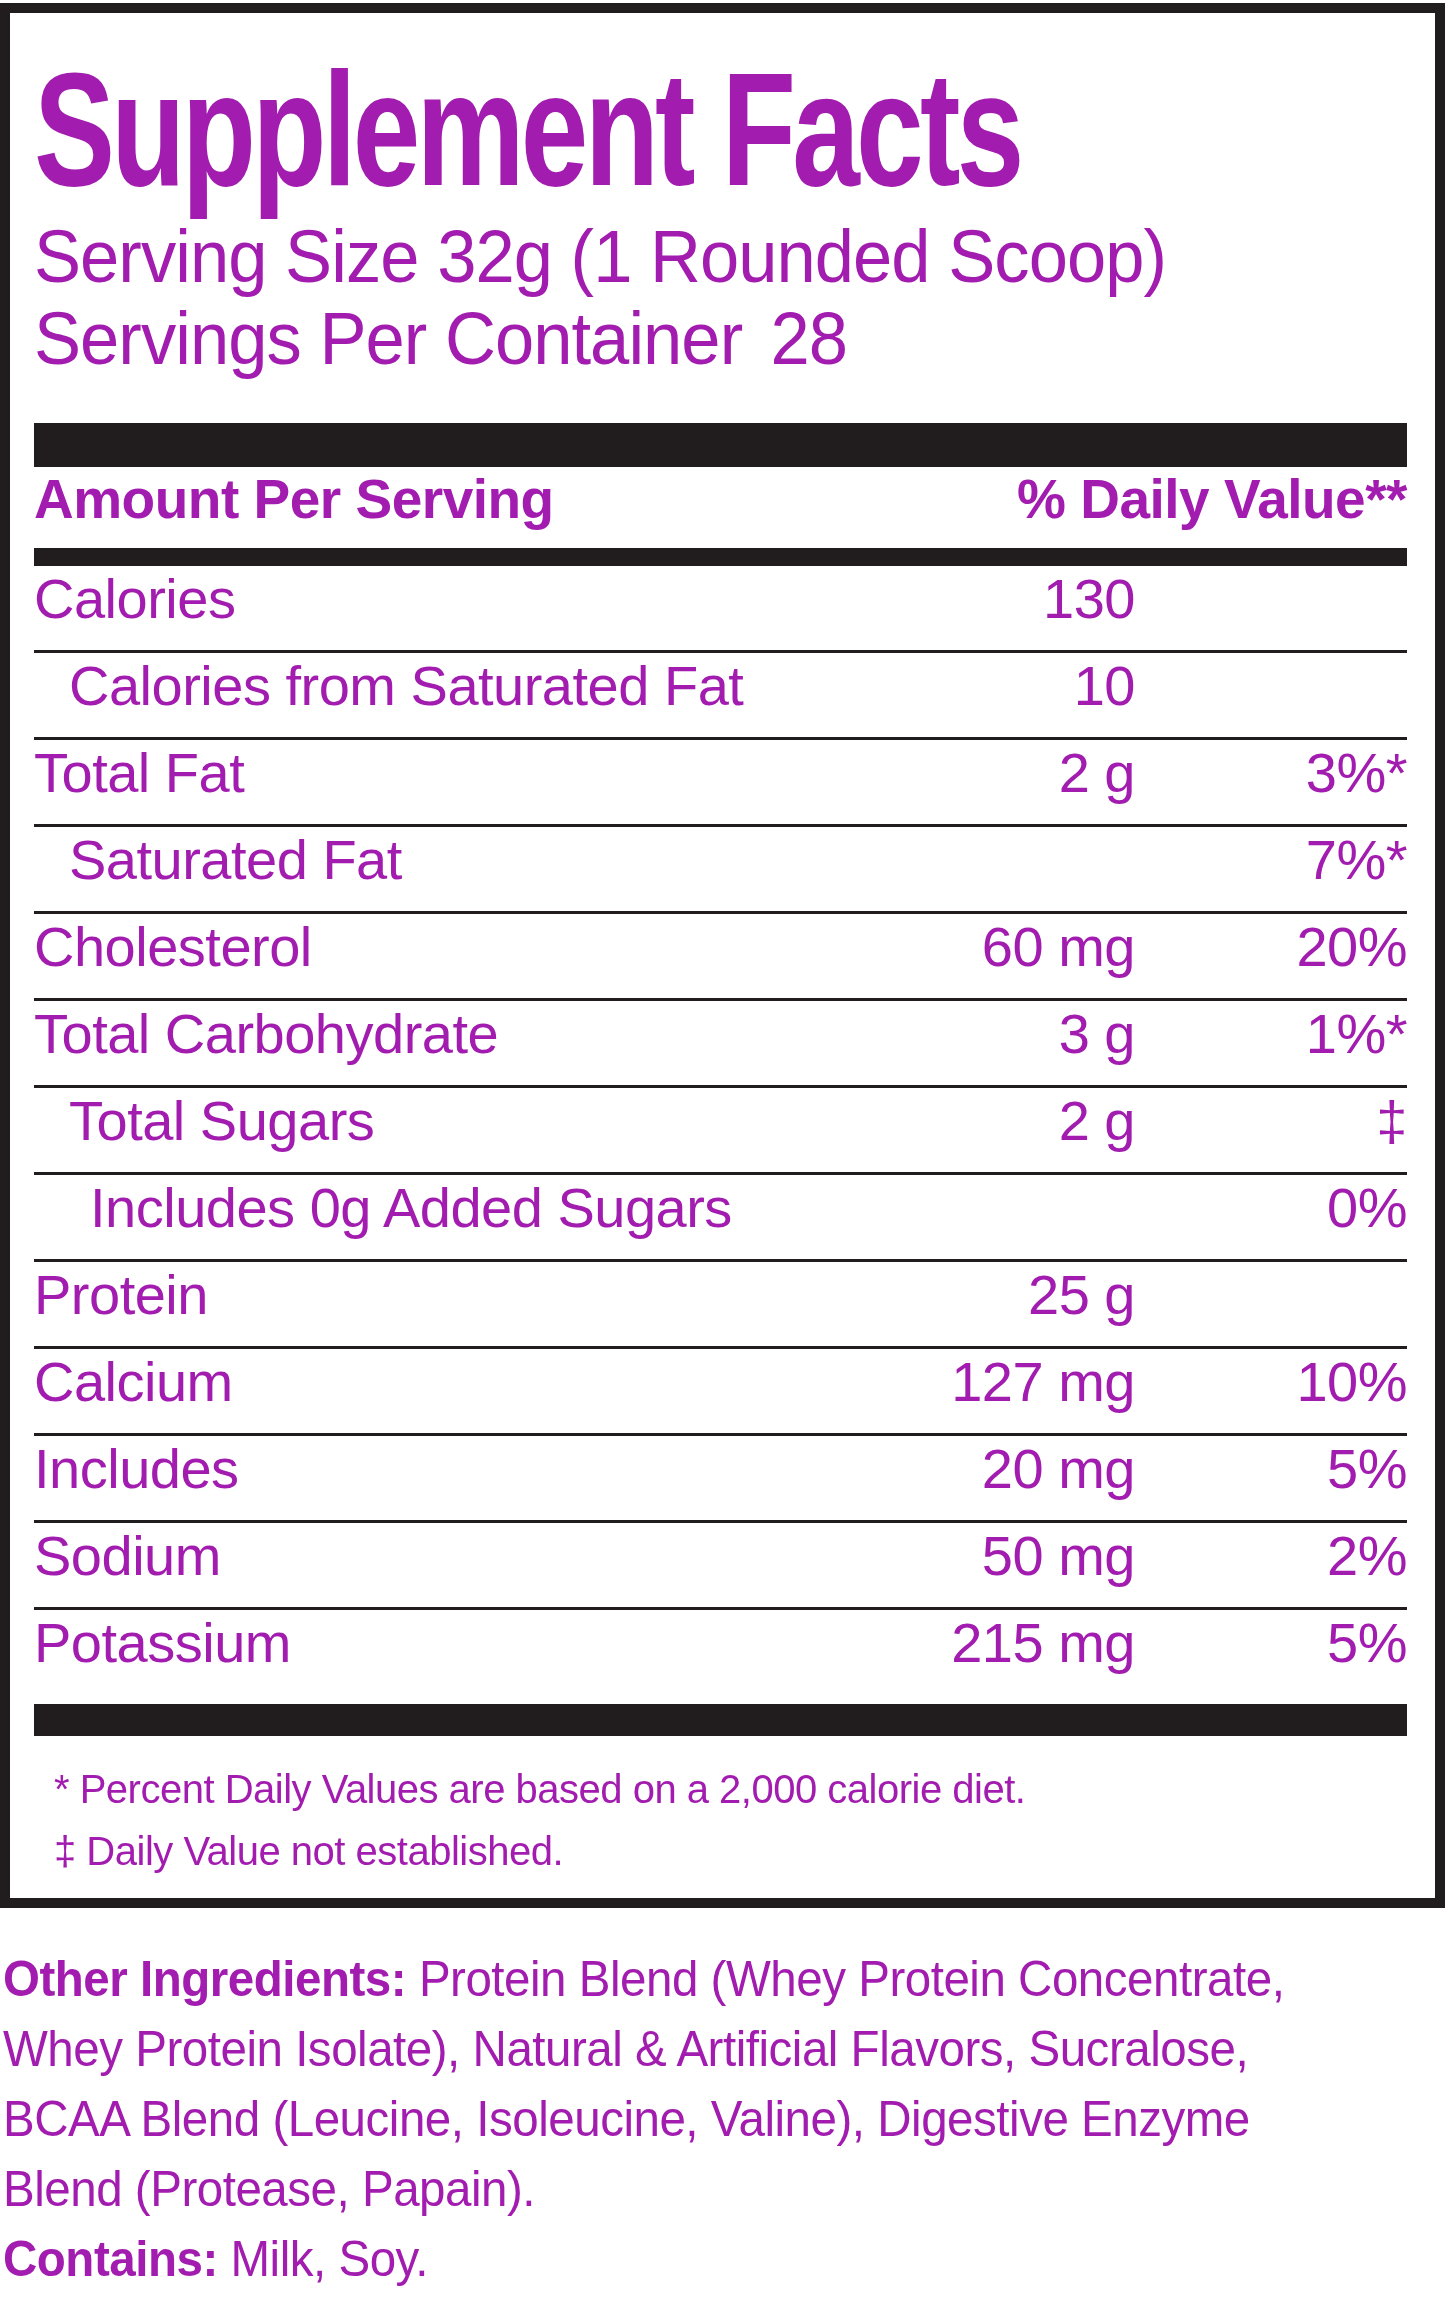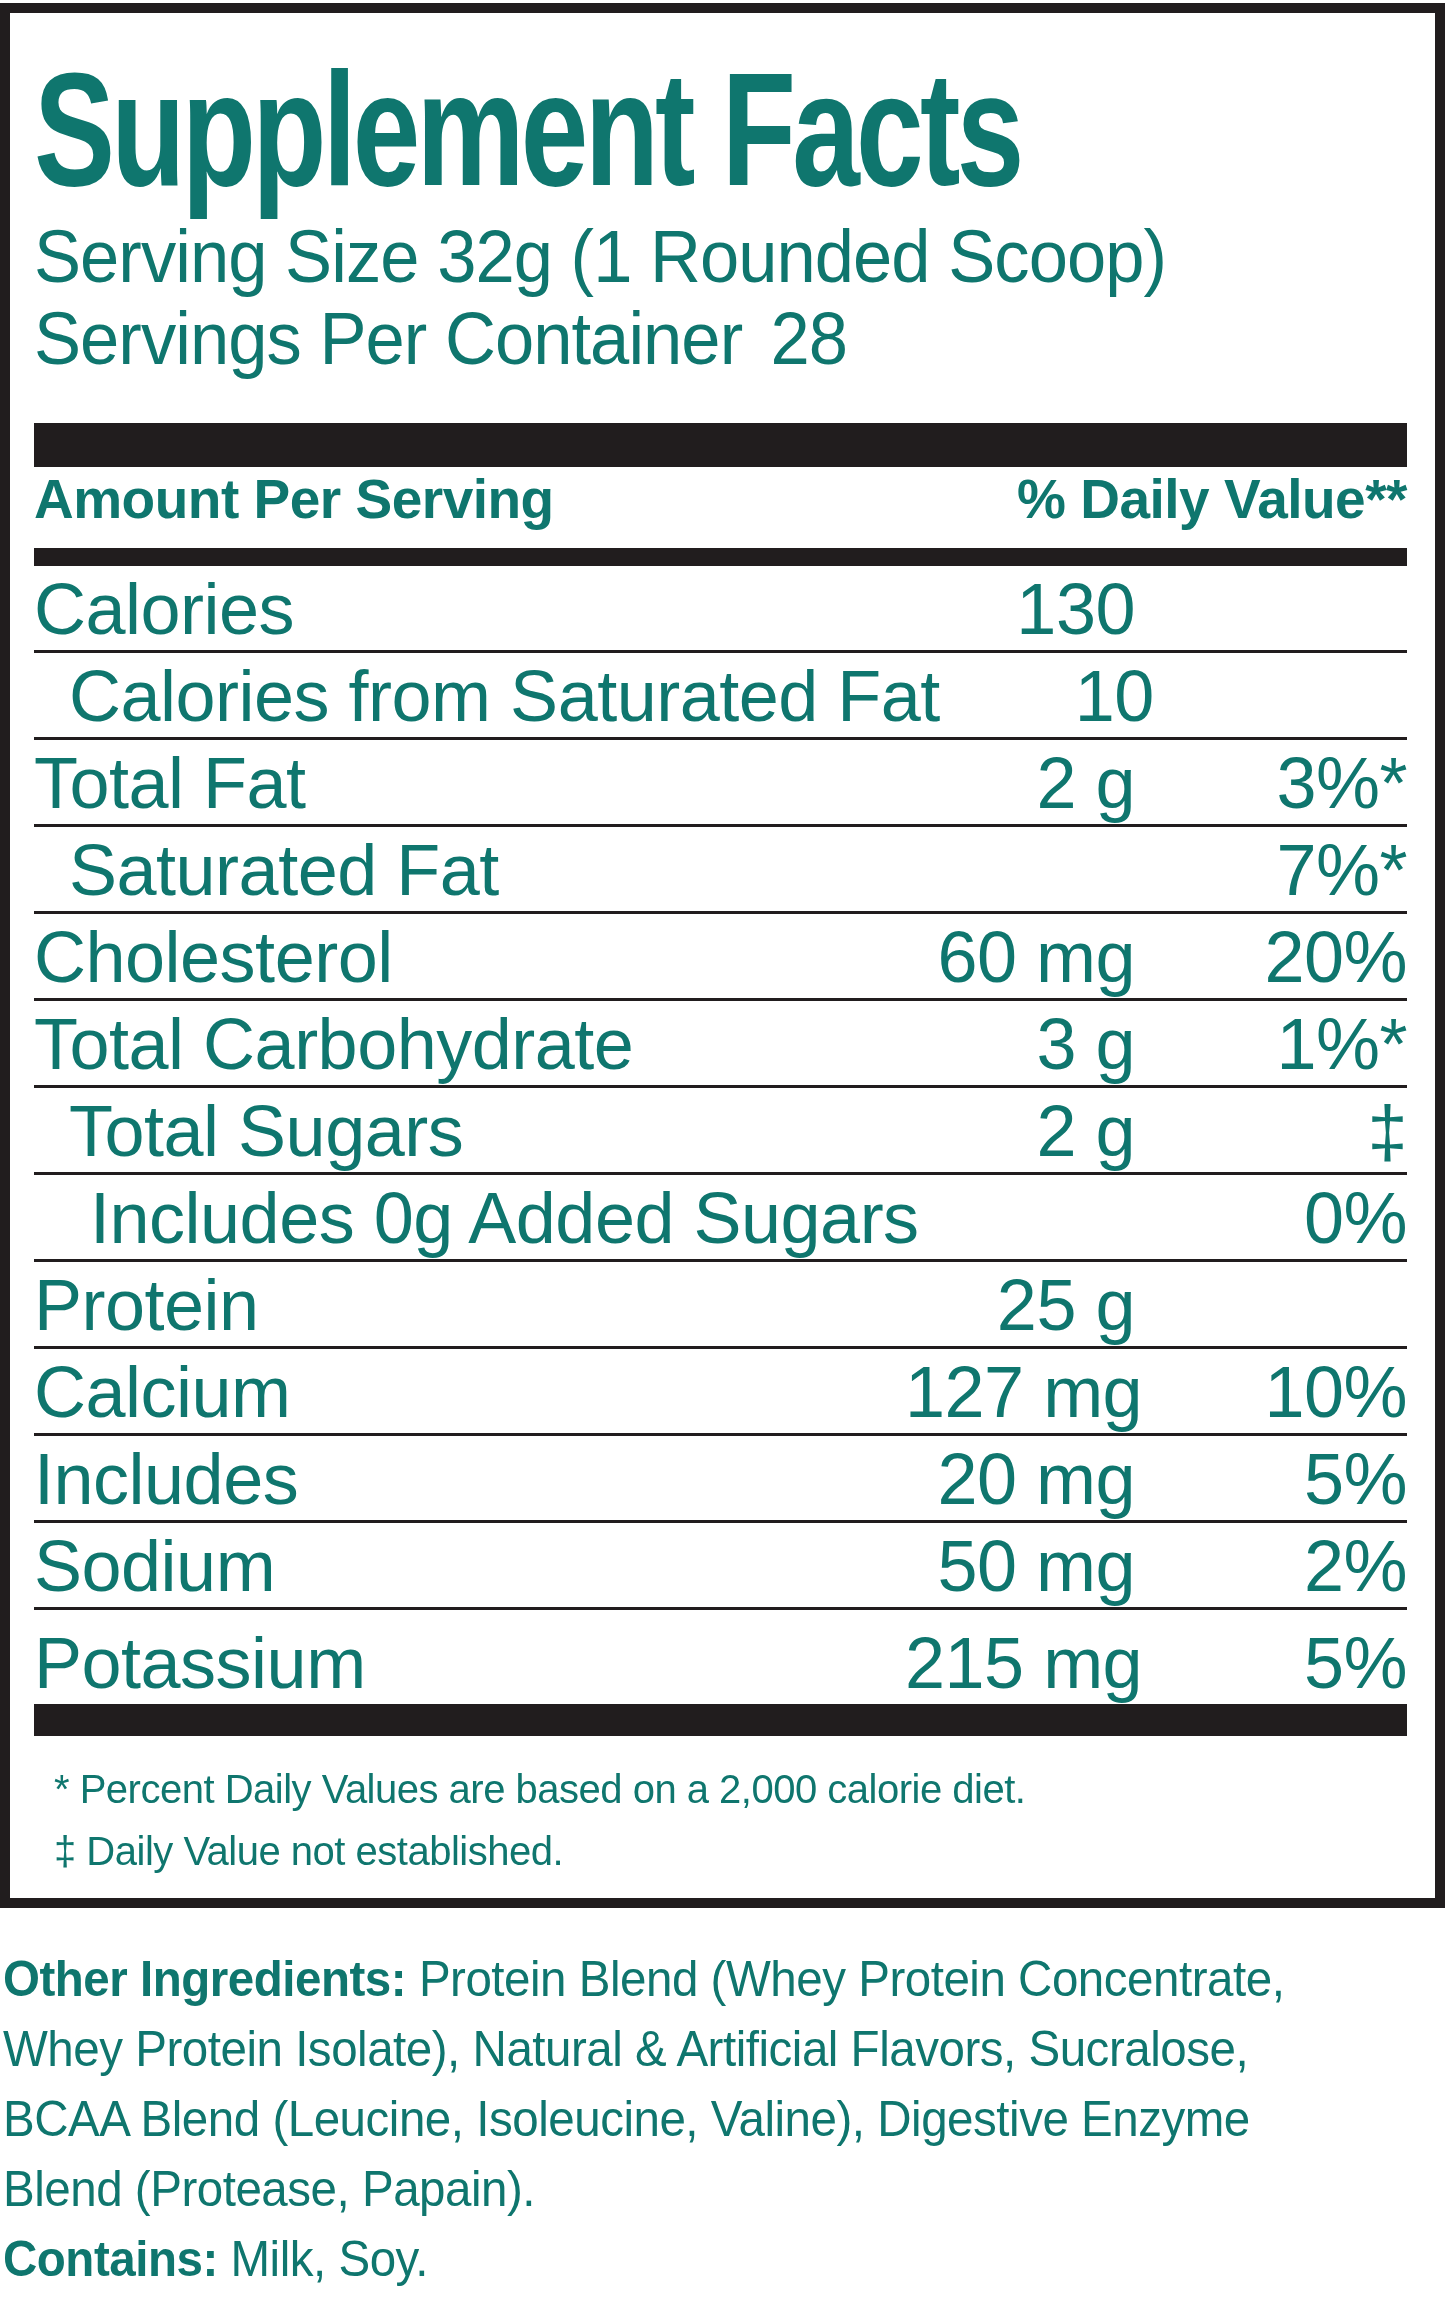--- a/index.html
+++ b/index.html
@@ -1,21 +1,21 @@
 <!DOCTYPE html>
 <html><head>
 <meta charset="utf-8">
 <style>
   * { margin:0; padding:0; box-sizing:border-box; }
   html,body { background:#ffffff; }
   .page {
     position:relative;
     width:1445px; height:2302px;
     background:#ffffff;
-    color:#0f766e;
+    color:#a21caf;
     font-family:"Liberation Sans","DejaVu Sans",sans-serif;
     letter-spacing:-0.5px;
     overflow:hidden;
   }
   .facts-box {
     position:absolute; top:3px; left:0;
     width:1445px; height:1905px;
     border:10px solid #211d1e;
     background:#ffffff;
     padding:0 28px 0 24px;
@@ -44,23 +44,23 @@
   .bar-thick-top { height:44px; margin-top:44px; }
   .bar-medium { height:18px; }
   .bar-thick-bottom { height:32px; }
   .header-row {
     height:81px;
     display:flex; justify-content:space-between;
     font-weight:bold; font-size:55px;
   }
   .nrow {
     height:87px;
-    display:flex; align-items:flex-end;
+    display:flex; align-items:flex-start;
     border-bottom:3px solid #211d1e;
-    font-size:72px;
+    font-size:56px;
   }
   .nrow:last-child { border-bottom:none; height:94px; }
   .nrow .label { flex:1; white-space:nowrap; }
   .nrow .amount { width:230px; text-align:right; white-space:nowrap; }
   .nrow .dv { width:272px; text-align:right; white-space:nowrap; }
   .ind1 .label { padding-left:35px; }
   .ind2 .label { padding-left:56px; }
   .footnotes { margin-top:22px; font-size:40px; line-height:62px;margin-left:20px; }
   .ingredients {
     position:absolute; top:1944px; left:3px;

